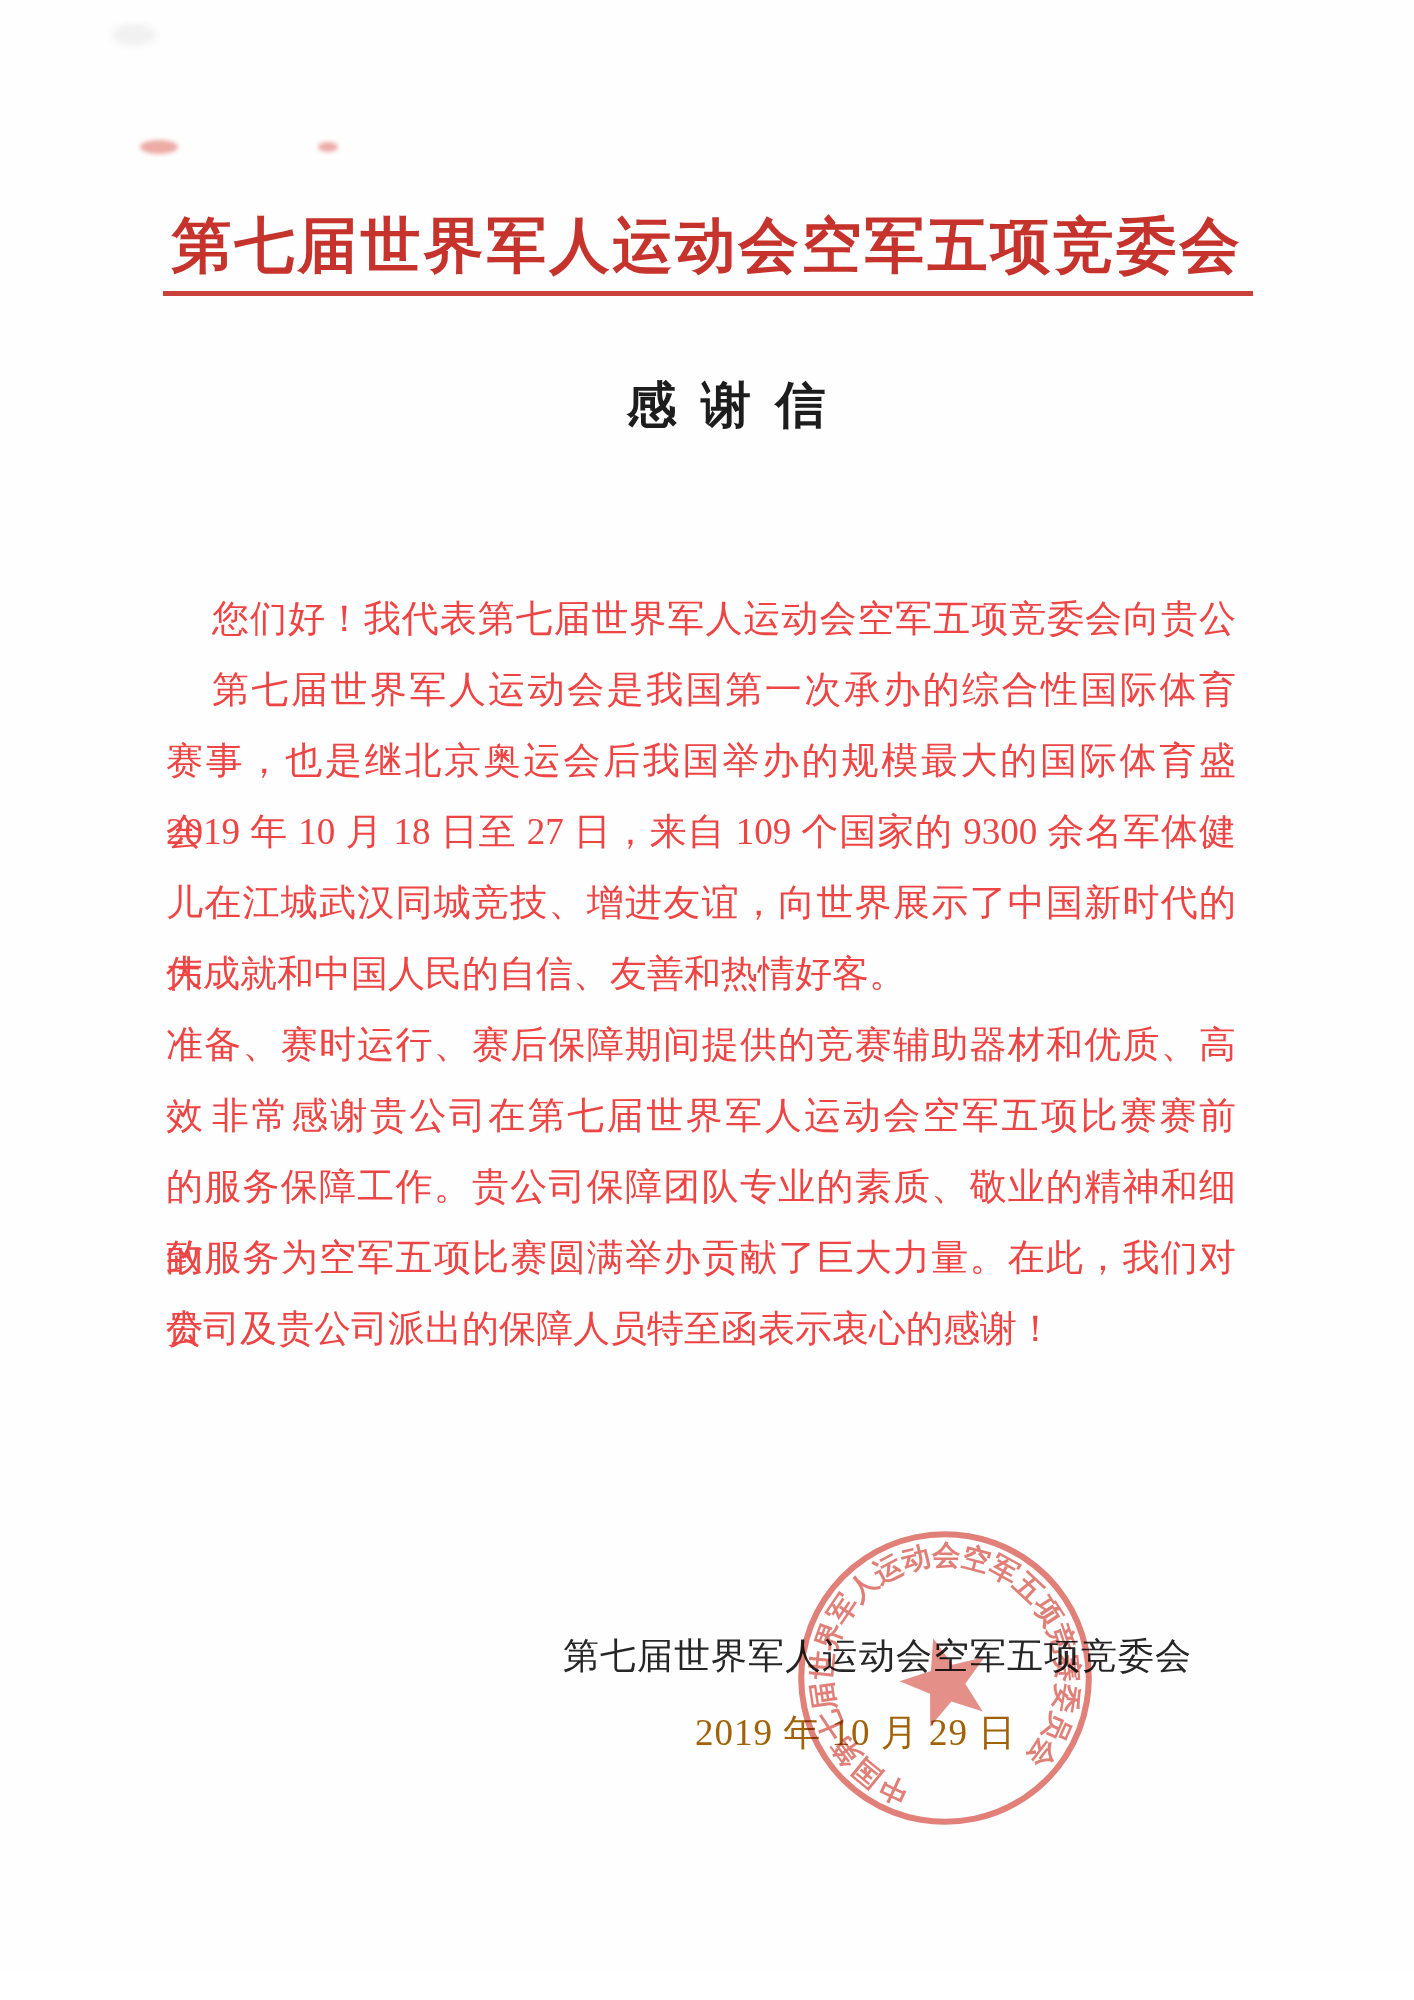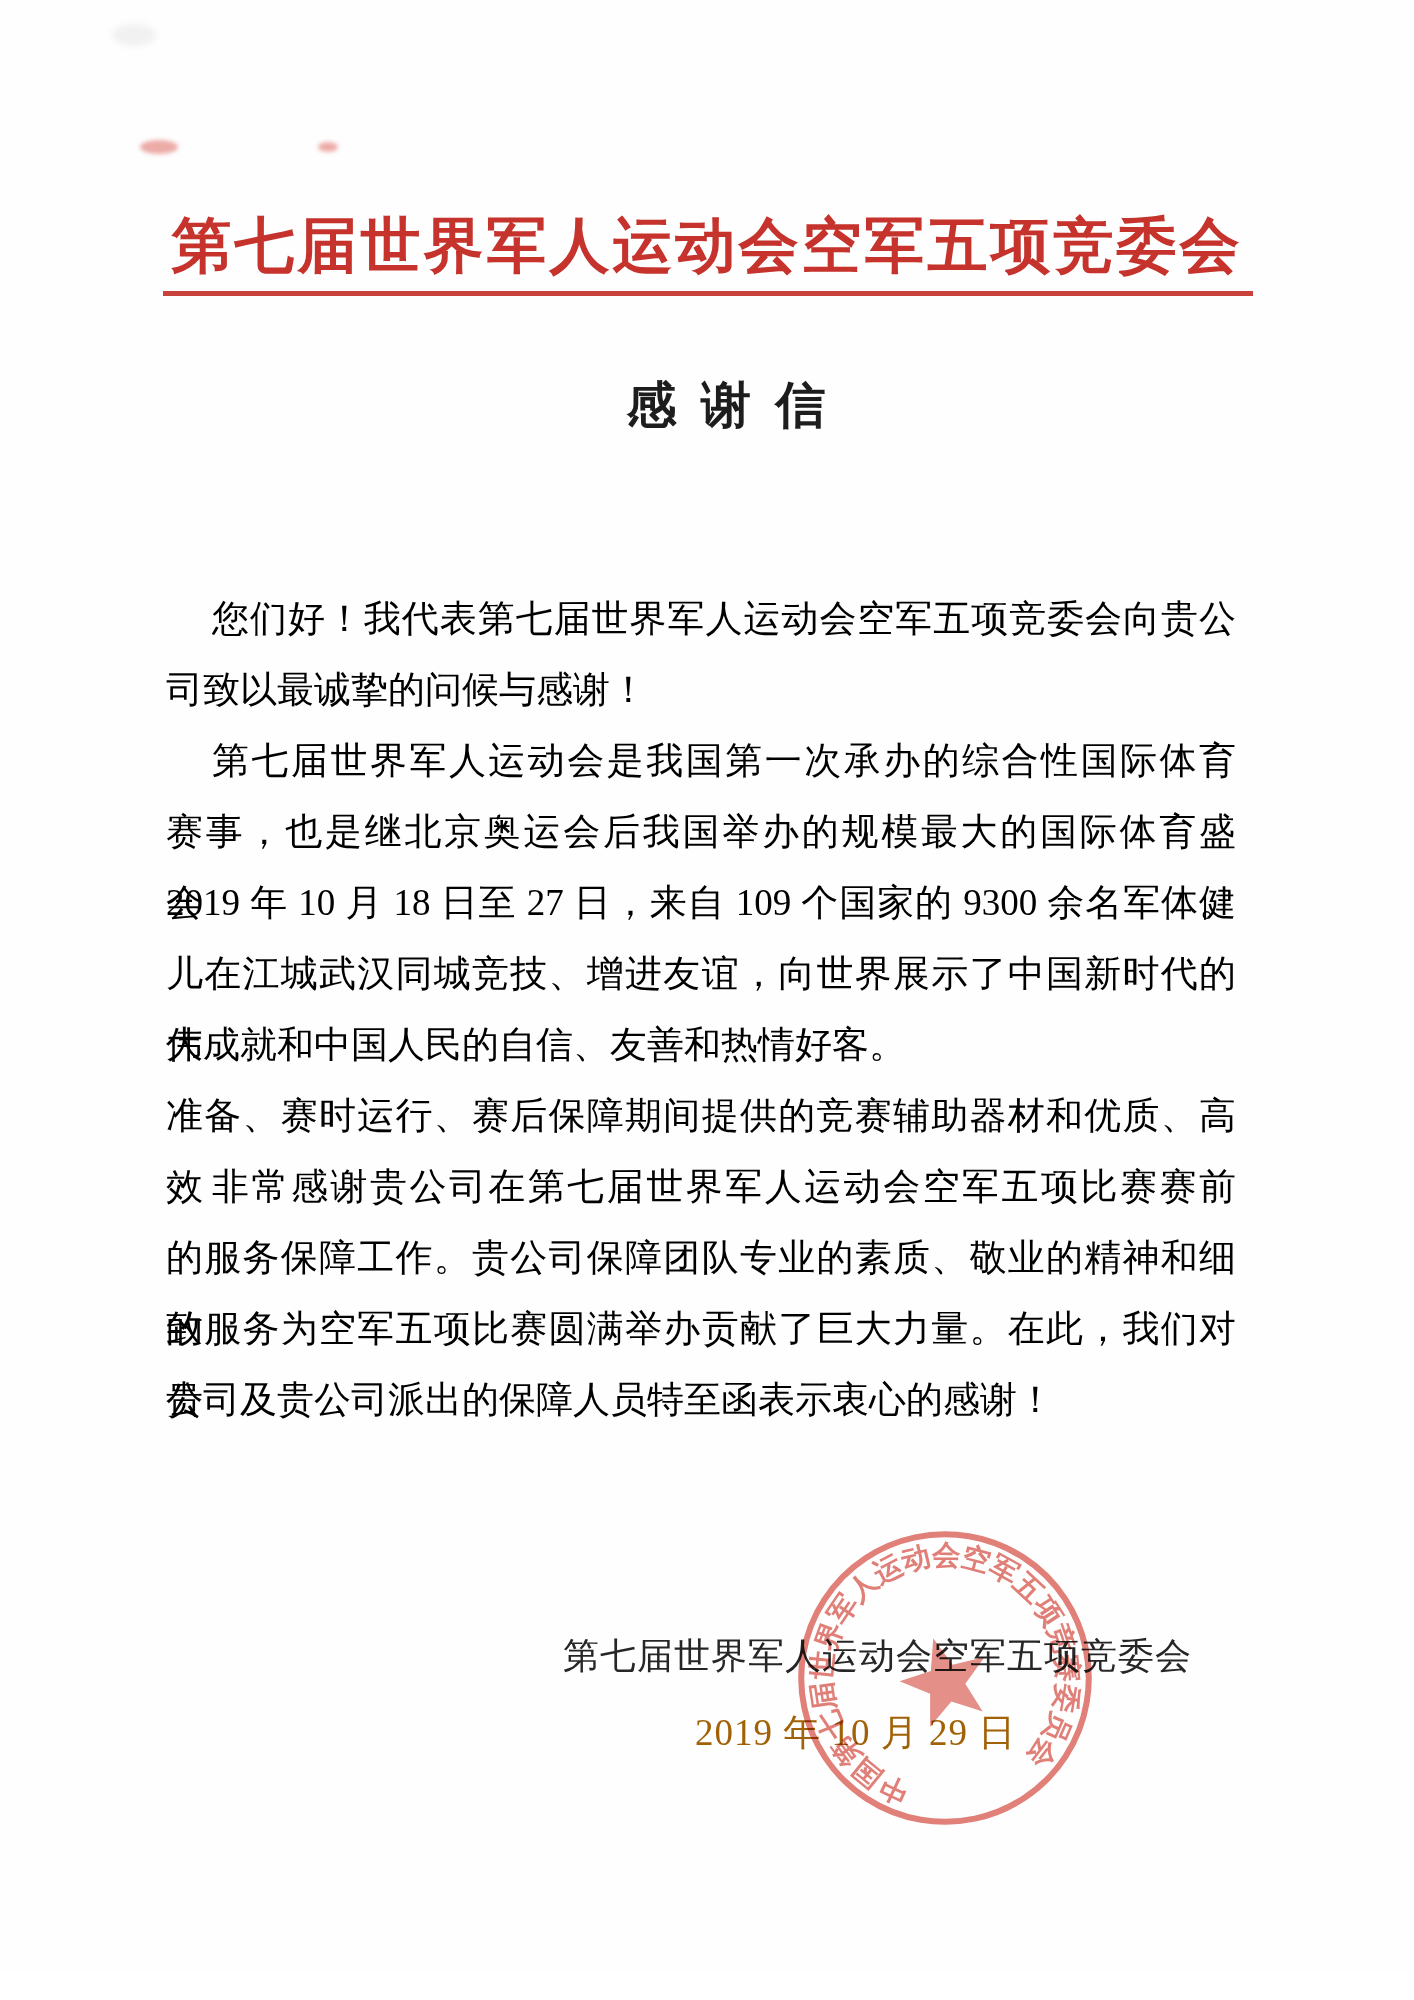--- a/index.html
+++ b/index.html
@@ -37,21 +37,21 @@
     color:#1d1d1d;
     white-space:nowrap;
     margin-left:44px;
   }
   .body-text{
     position:absolute;
     left:166px;top:583px;
     width:1070px;
     font-size:37px;
     line-height:71px;
-    color:#000000;
+    color:#ef4444;
   }
   .ln{
     height:71px;
     white-space:nowrap;
     text-align:justify;
   }
   .ln.j{ text-align-last:justify; white-space:normal; }
   .ln.last{ text-align-last:left; white-space:normal; }
   .ln.ind{ text-indent:46px; }
   .signature{
@@ -96,21 +96,20 @@
   <div class="artifact gray" style="left:112px;top:24px;width:44px;height:22px;"></div>
 
   <div class="header-title">第七届世界军人运动会空军五项竞委会</div>
 
   <div class="header-rule"></div>
 
   <div class="letter-title">感 谢 信</div>
 
   <div class="body-text">
     <div class="ln j ind">您们好！我代表第七届世界军人运动会空军五项竞委会向贵公</div>
-    <div class="ln last">司致以最诚挚的问候与感谢！</div>
     <div class="ln j ind">第七届世界军人运动会是我国第一次承办的综合性国际体育</div>
     <div class="ln j">赛事，也是继北京奥运会后我国举办的规模最大的国际体育盛会。</div>
     <div class="ln j">2019 年 10 月 18 日至 27 日，来自 109 个国家的 9300 余名军体健</div>
     <div class="ln j">儿在江城武汉同城竞技、增进友谊，向世界展示了中国新时代的伟</div>
     <div class="ln last">大成就和中国人民的自信、友善和热情好客。</div>
     <div class="ln j">准备、赛时运行、赛后保障期间提供的竞赛辅助器材和优质、高效</div>
     <div class="ln j ind">非常感谢贵公司在第七届世界军人运动会空军五项比赛赛前</div>
     <div class="ln j">的服务保障工作。贵公司保障团队专业的素质、敬业的精神和细致</div>
     <div class="ln j">的服务为空军五项比赛圆满举办贡献了巨大力量。在此，我们对贵</div>
     <div class="ln last">公司及贵公司派出的保障人员特至函表示衷心的感谢！</div>

